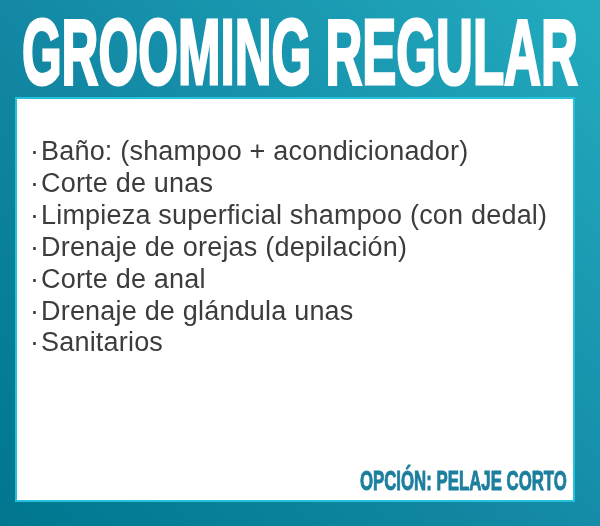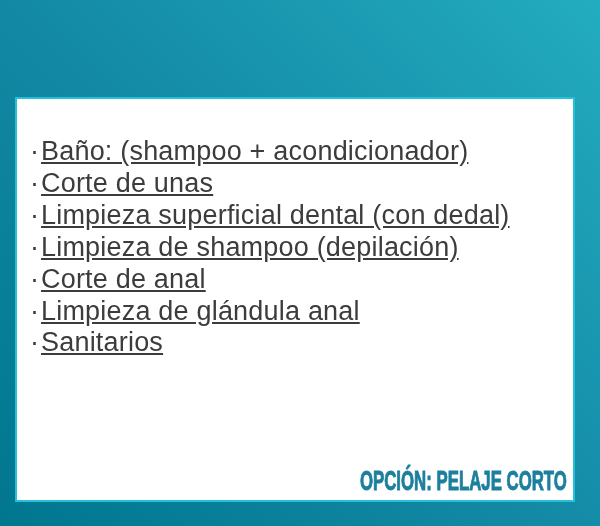--- a/index.html
+++ b/index.html
@@ -59,21 +59,20 @@
     color: #3c3c3c;
   }
   .bullet {
     flex: 0 0 11px;
     color: #3c3c3c;
   }
   .service-text {
     flex: 1 1 auto;
     white-space: nowrap;
     letter-spacing: 0.2px;
-    text-decoration: underline;
   }
 
   .option-note {
     position: absolute;
     right: 6px;
     bottom: 5px;
     font-size: 28px;
     font-weight: 700;
     line-height: 1;
     color: #1d7f9e;
@@ -81,46 +80,49 @@
     white-space: nowrap;
     transform: scaleX(0.60);
     transform-origin: 100% 50%;
   }
 </style>
 </head>
 <body>
 
 <div class="stage">
 
+  <div class="title-band">
+    <div class="title-text">GROOMING REGULAR</div>
+  </div>
 
   <div class="card">
     <ul class="services">
       <li class="service">
         <span class="bullet">·</span>
         <span class="service-text">Baño: (shampoo + acondicionador)</span>
       </li>
       <li class="service">
         <span class="bullet">·</span>
         <span class="service-text">Corte de unas</span>
       </li>
       <li class="service">
         <span class="bullet">·</span>
-        <span class="service-text">Limpieza superficial dental (con dedal)</span>
+        <span class="service-text">Limpieza superficial shampoo (con dedal)</span>
       </li>
       <li class="service">
         <span class="bullet">·</span>
-        <span class="service-text">Limpieza de shampoo (depilación)</span>
+        <span class="service-text">Drenaje de orejas (depilación)</span>
       </li>
       <li class="service">
         <span class="bullet">·</span>
         <span class="service-text">Corte de anal</span>
       </li>
       <li class="service">
         <span class="bullet">·</span>
-        <span class="service-text">Limpieza de glándula anal</span>
+        <span class="service-text">Drenaje de glándula unas</span>
       </li>
       <li class="service">
         <span class="bullet">·</span>
         <span class="service-text">Sanitarios</span>
       </li>
     </ul>
 
     <div class="option-note">OPCIÓN: PELAJE CORTO</div>
   </div>
 

